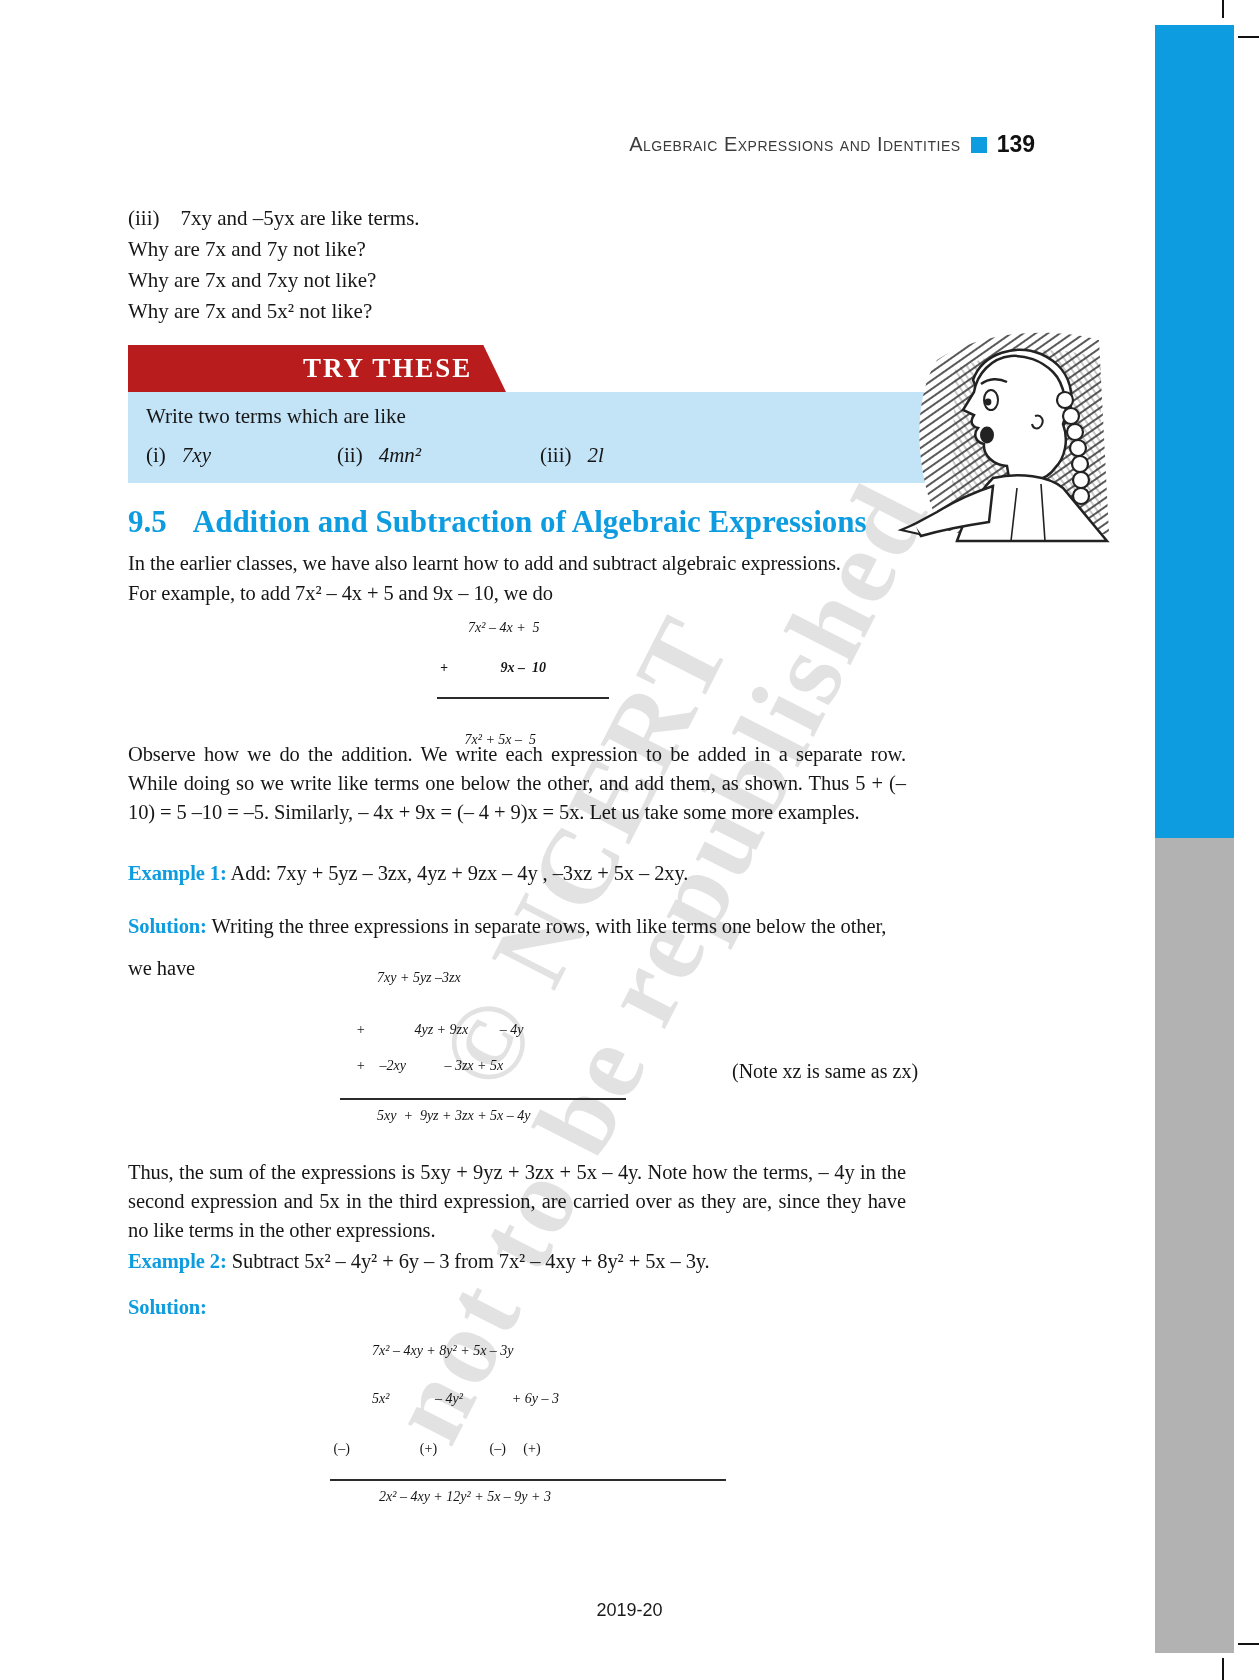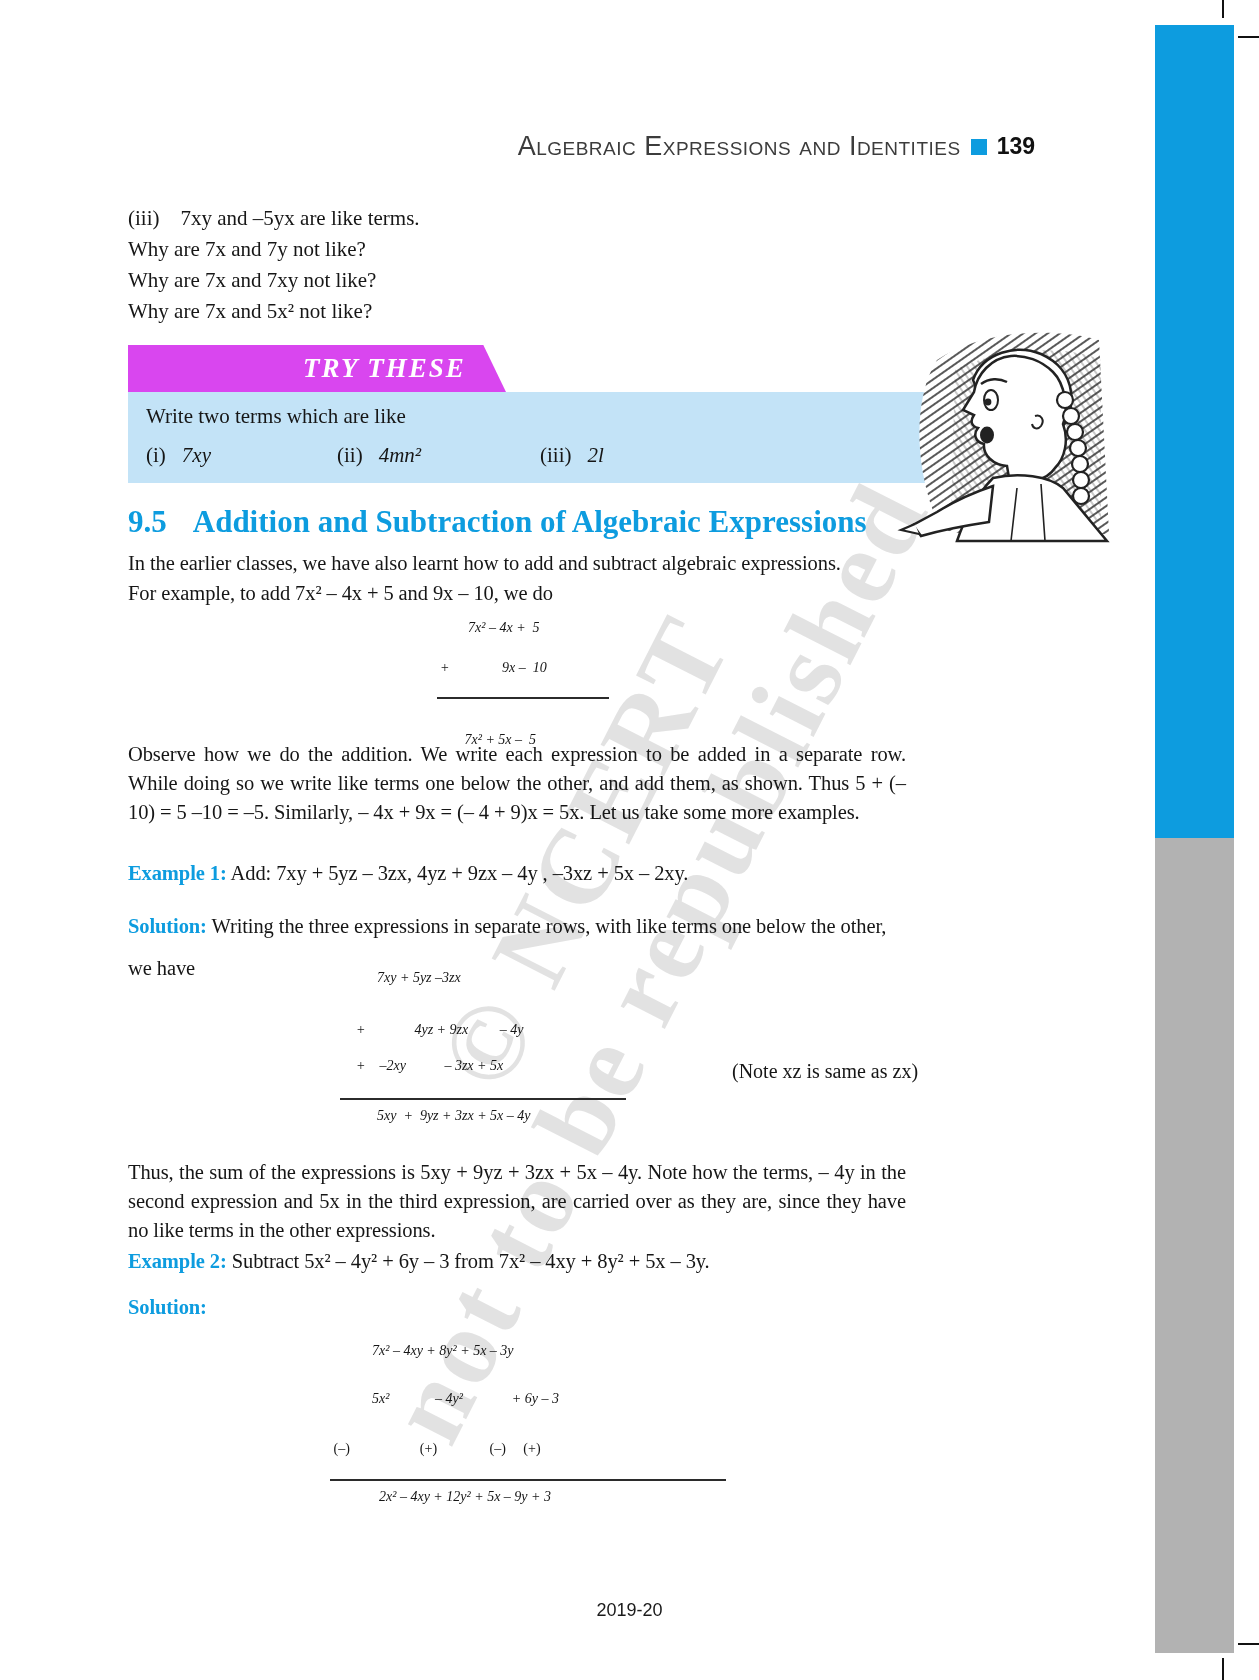--- a/index.html
+++ b/index.html
@@ -15,21 +15,21 @@
   .crop-top-v{left:1222px;top:0;width:2px;height:18px;}
   .crop-top-h{left:1238px;top:36px;width:21px;height:2px;}
   .crop-bot-h{left:1238px;top:1643px;width:21px;height:2px;}
   .crop-bot-v{left:1222px;top:1658px;width:2px;height:22px;}
   
   .sidebar-blue{position:absolute;left:1155px;top:25px;width:79px;height:813px;z-index:2;}
   .sidebar-gray{position:absolute;left:1155px;top:838px;width:79px;height:815px;z-index:2;}
   
   .header{position:absolute;left:128px;top:131px;width:907px;display:flex;justify-content:flex-end;
           align-items:center;gap:10px;z-index:2;}
-  .header-title{font-family:"Liberation Sans",sans-serif;font-variant:small-caps;font-size:27px;
+  .header-title{font-family:"Liberation Sans",sans-serif;font-variant:small-caps;font-size:20px;
                 color:#3c3c3c;letter-spacing:0.5px;}
   .header-marker{display:inline-block;width:16px;height:16px;}
   .header-page{font-family:"Liberation Sans",sans-serif;font-weight:bold;font-size:23px;color:#111;}
   
   .intro{position:absolute;left:128px;top:203px;z-index:2;}
   .intro div{font-size:21px;line-height:31px;white-space:pre;}
   
   .tt-banner{position:absolute;left:128px;top:345px;width:378px;height:47px;z-index:2;
              clip-path:polygon(0 0,94% 0,100% 100%,0 100%);
              display:flex;align-items:center;}
@@ -83,41 +83,41 @@
     <span class="header-page">139</span>
   </div>
 
   <div class="intro">
     <div>(iii)    7xy and –5yx are like terms.</div>
     <div>Why are 7x and 7y not like?</div>
     <div>Why are 7x and 7xy not like?</div>
     <div>Why are 7x and 5x² not like?</div>
   </div>
 
-  <div class="tt-banner" style="background: #d946ef; font-style: italic;">
+  <div class="tt-banner" style="background: #b91c1c;">
     <span>TRY THESE</span>
   </div>
   <div class="tt-box" style="background: rgb(195, 227, 247);">
     <div class="tt-prompt">Write two terms which are like</div>
     <div class="tt-items">
       <span class="tt-item1"><span class="tt-label">(i)</span><span class="tt-value">7xy</span></span>
       <span class="tt-item2"><span class="tt-label">(ii)</span><span class="tt-value">4mn²</span></span>
       <span class="tt-item3"><span class="tt-label">(iii)</span><span class="tt-value">2l</span></span>
     </div>
   </div>
 
   <div class="section-heading" style="color: rgb(13, 156, 223);">
     <span class="section-number">9.5</span><span>Addition and Subtraction of Algebraic Expressions</span>
   </div>
 
   <div class="bodyline" style="top:552px;">In the earlier classes, we have also learnt how to add and subtract algebraic expressions.</div>
   <div class="bodyline" style="top:582px;">For example, to add  7x² – 4x + 5 and 9x – 10, we do</div>
 
   <div class="math" style="left:440px;top:620px;">        7x² – 4x +  5</div>
-  <div class="math" style="left:440px;top:660px;">+               9x –  10</div>
+  <div class="math" style="left:440px;top:660px;font-weight:bold;">+               9x –  10</div>
   <div class="mathrule" style="left:437px;top:697px;width:172px;"></div>
   <div class="math" style="left:440px;top:732px;">       7x² + 5x –  5</div>
 
   <div class="para" style="top:740px;">Observe how we do the addition. We write each expression to be added in a separate row. While doing so we write like terms one below the other, and add them, as shown. Thus 5 + (–10) = 5 –10 = –5. Similarly, – 4x + 9x = (– 4 + 9)x = 5x. Let us take some more examples.</div>
 
   <div class="bodyline" style="top:862px;"><span class="lbl" style="color: rgb(13, 156, 223);">Example 1:</span><span> Add: 7xy + 5yz – 3zx, 4yz + 9zx – 4y , –3xz + 5x – 2xy.</span></div>
 
   <div class="para" style="top:905px;text-align:left;line-height:42px;"><span class="lbl" style="color: rgb(13, 156, 223);">Solution:</span><span> Writing the three expressions in separate rows, with like terms one below the other, we have</span></div>
 
   <div class="math" style="left:356px;top:970px;">      7xy + 5yz –3zx</div>

